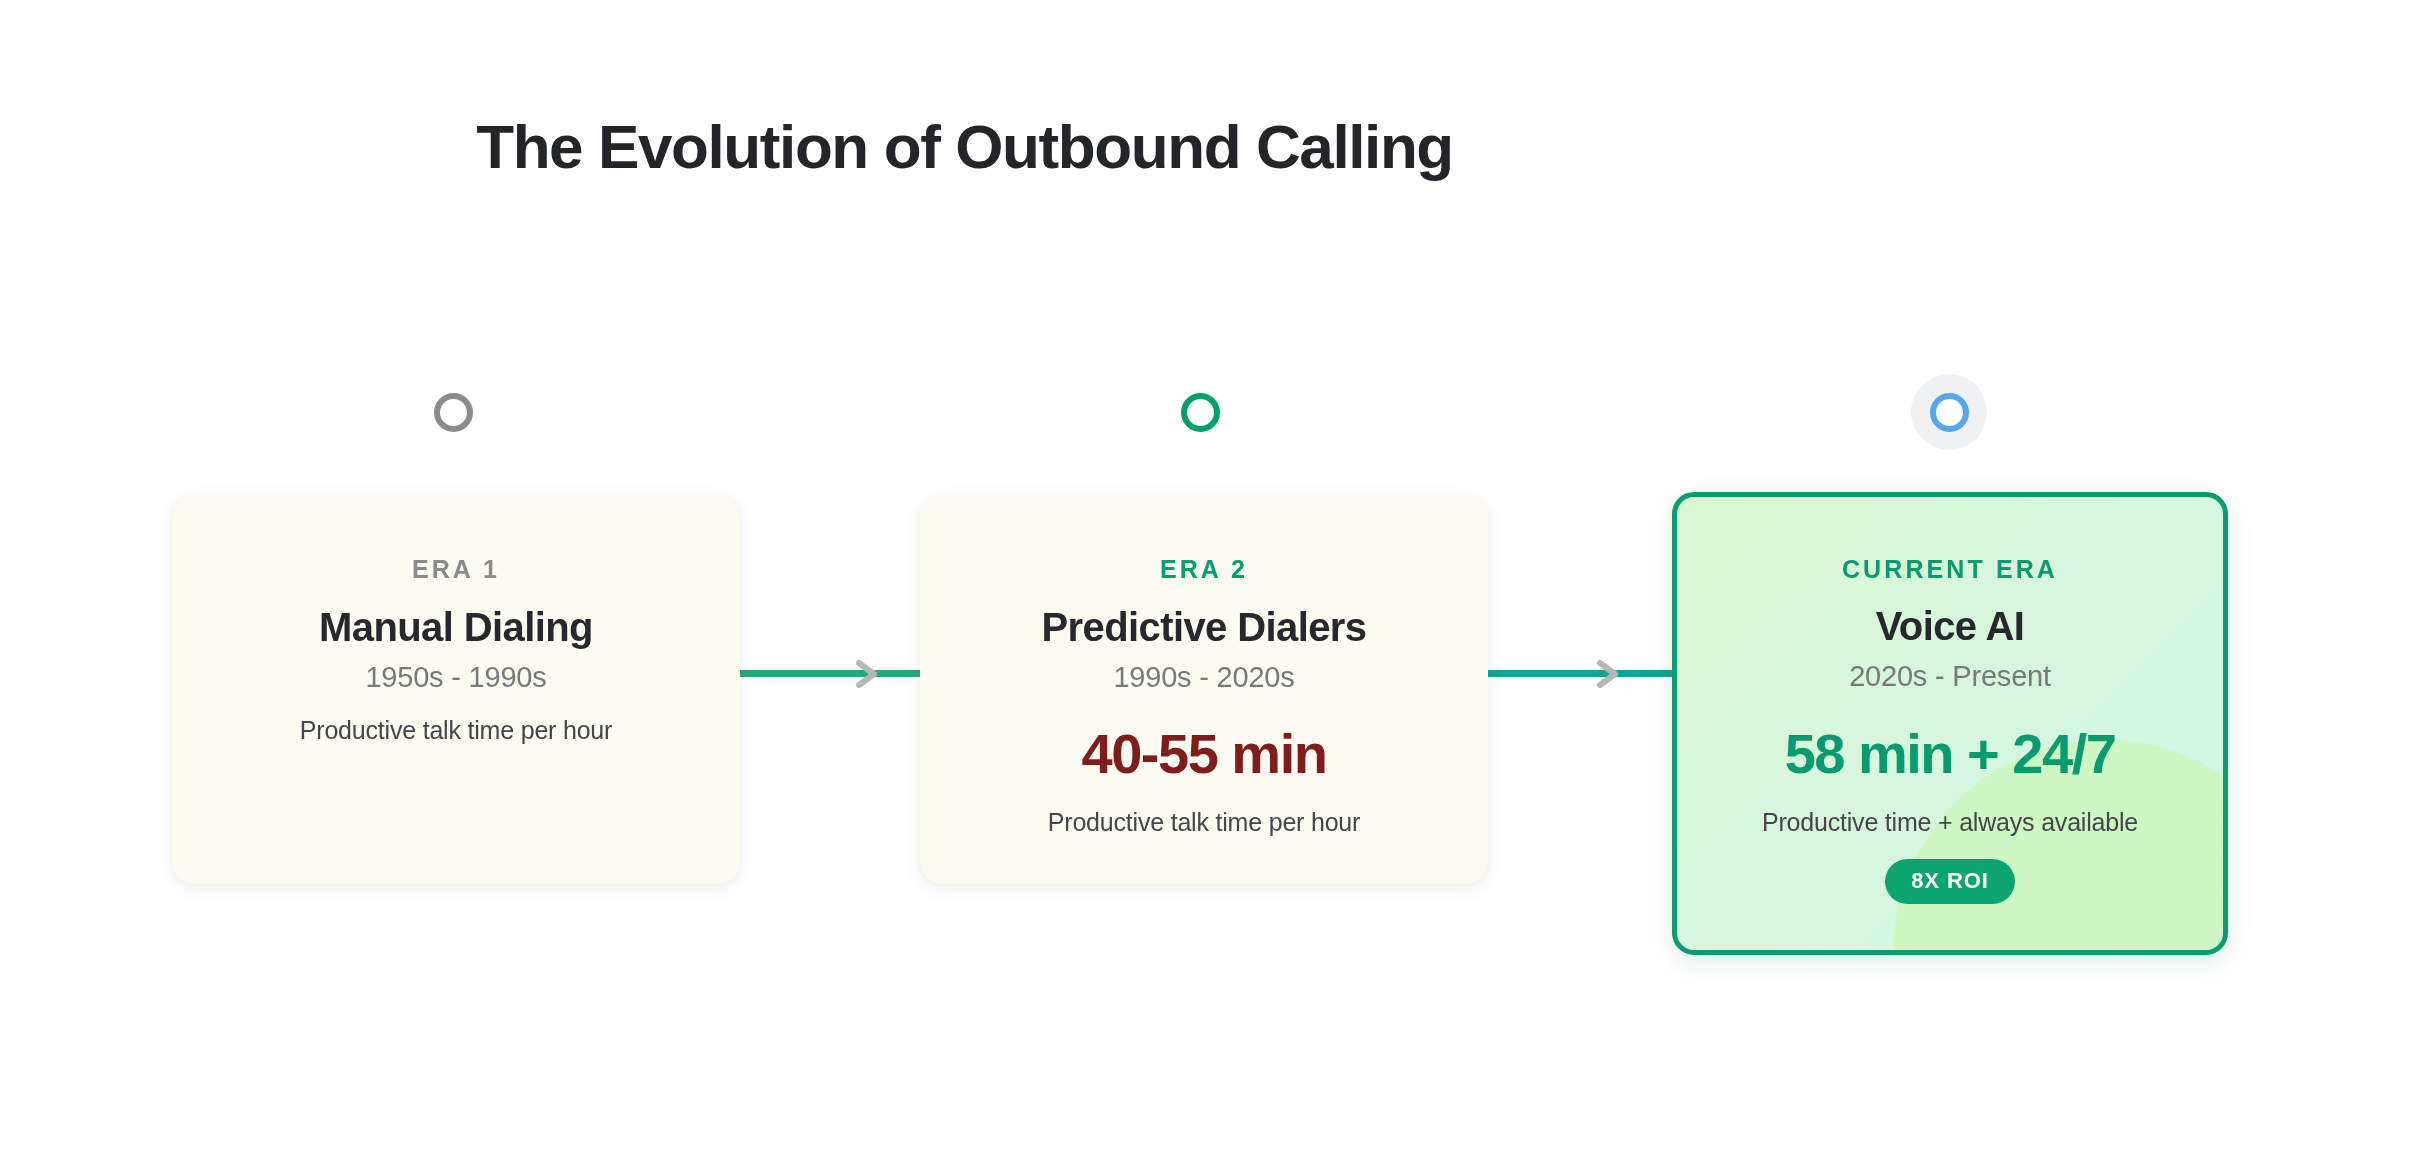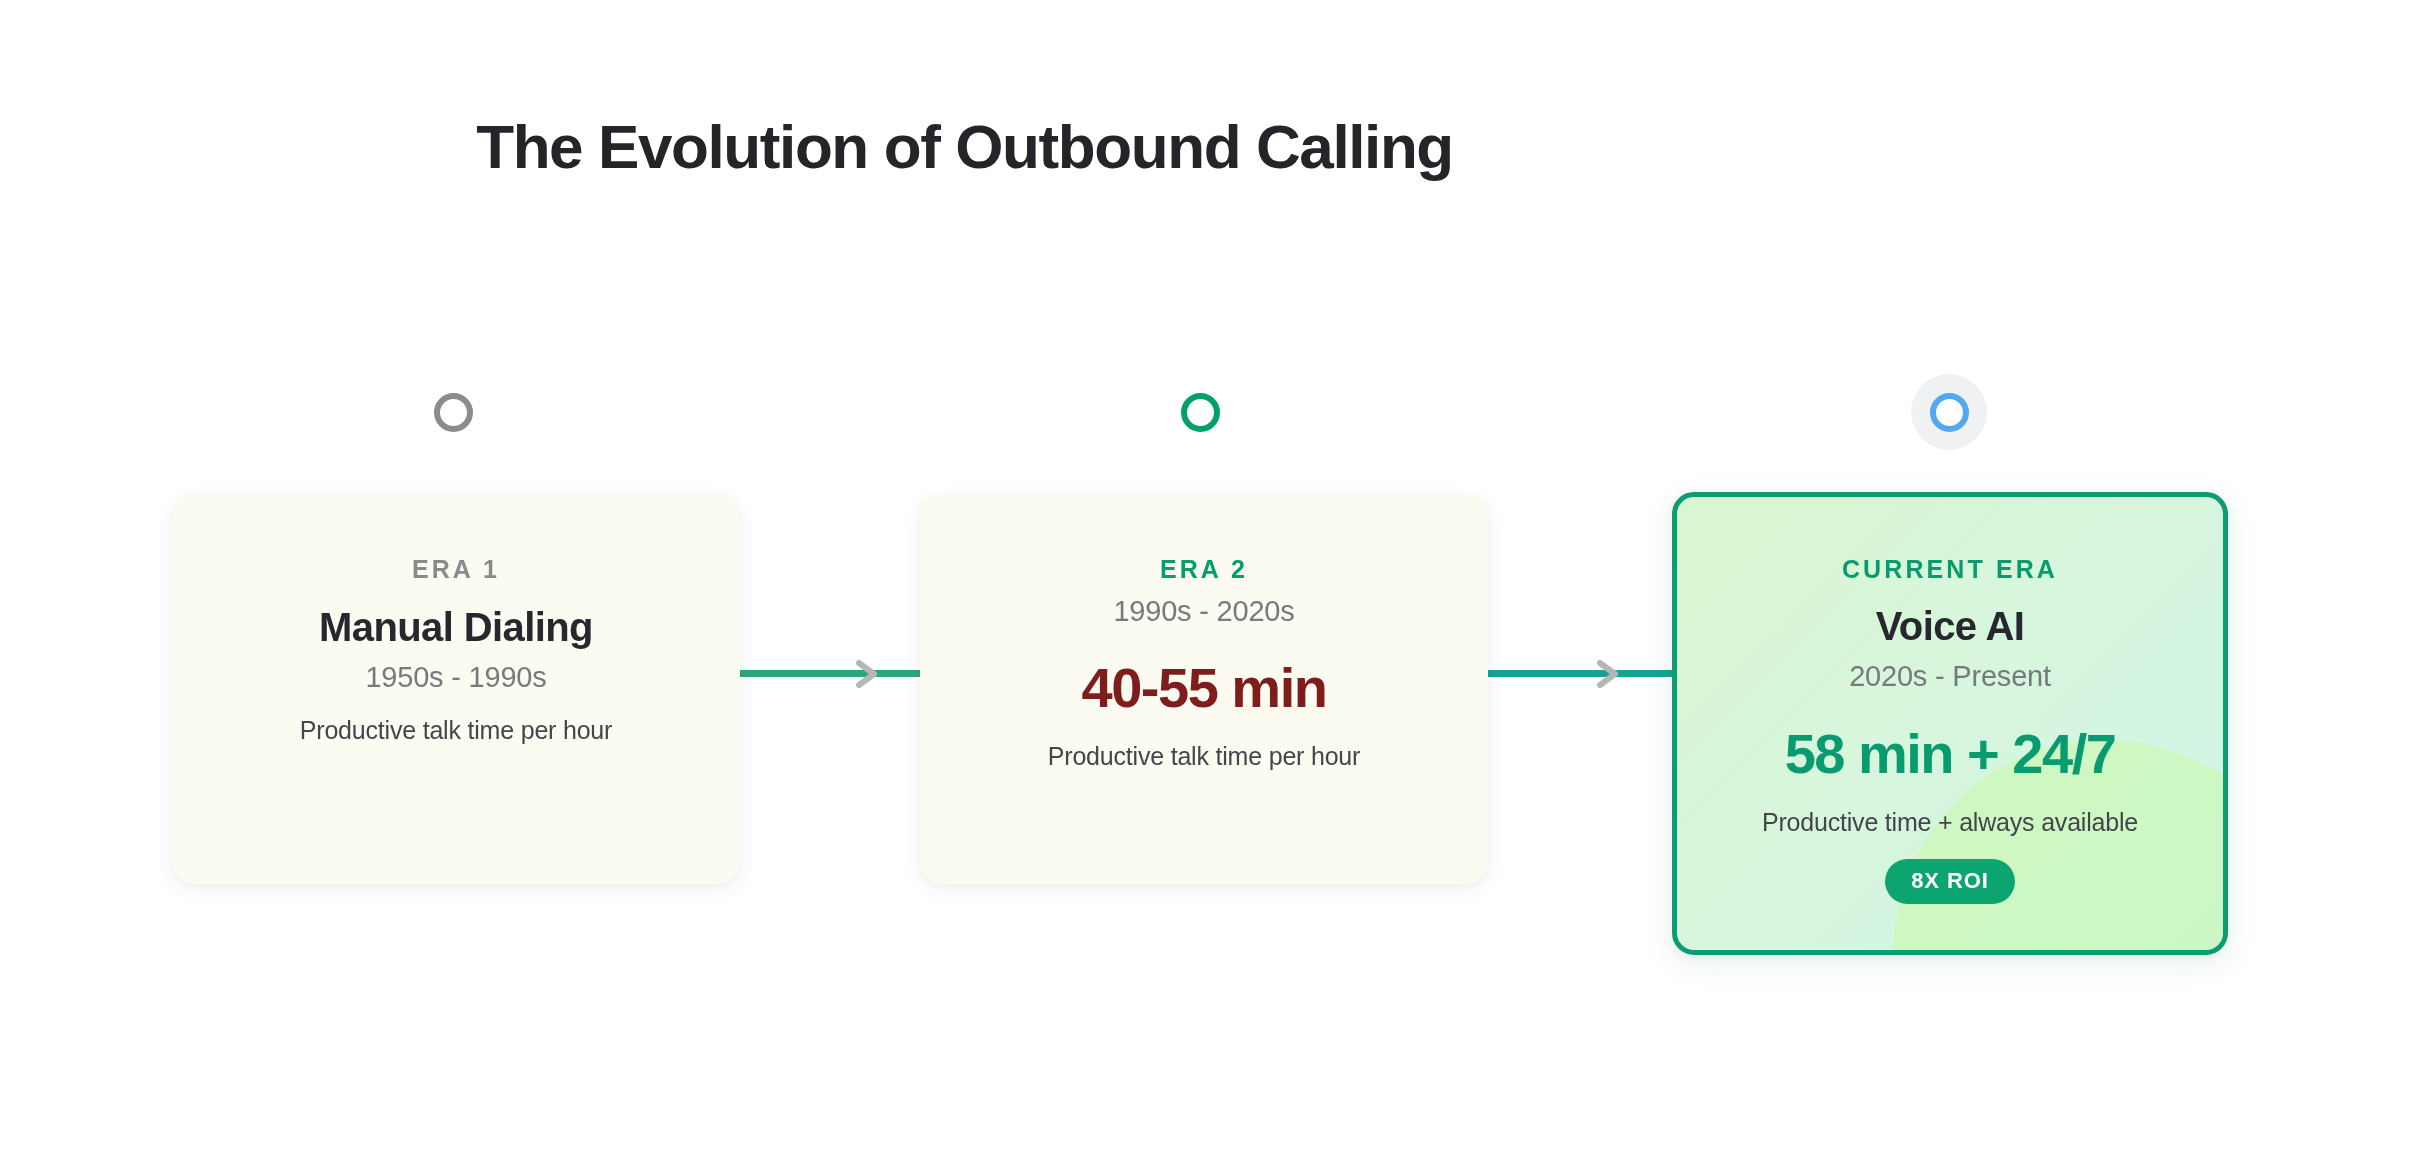--- a/index.html
+++ b/index.html
@@ -241,20 +241,21 @@
         <div class="era-label">ERA 1</div>
         <div class="era-name">Manual Dialing</div>
         <div class="era-years">1950s - 1990s</div>
         <div class="era-caption">Productive talk time per hour</div>
       </div>
     </div>
 
     <div class="card card-2">
       <div class="card-inner">
         <div class="era-label">ERA 2</div>
+        <div class="era-name">Predictive Dialers</div>
         <div class="era-years">1990s - 2020s</div>
         <div class="era-metric">40-55 min</div>
         <div class="era-caption">Productive talk time per hour</div>
       </div>
     </div>
 
     <div class="card card-3">
       <div class="card-blob"></div>
       <div class="card-inner">
         <div class="era-label">CURRENT ERA</div>

